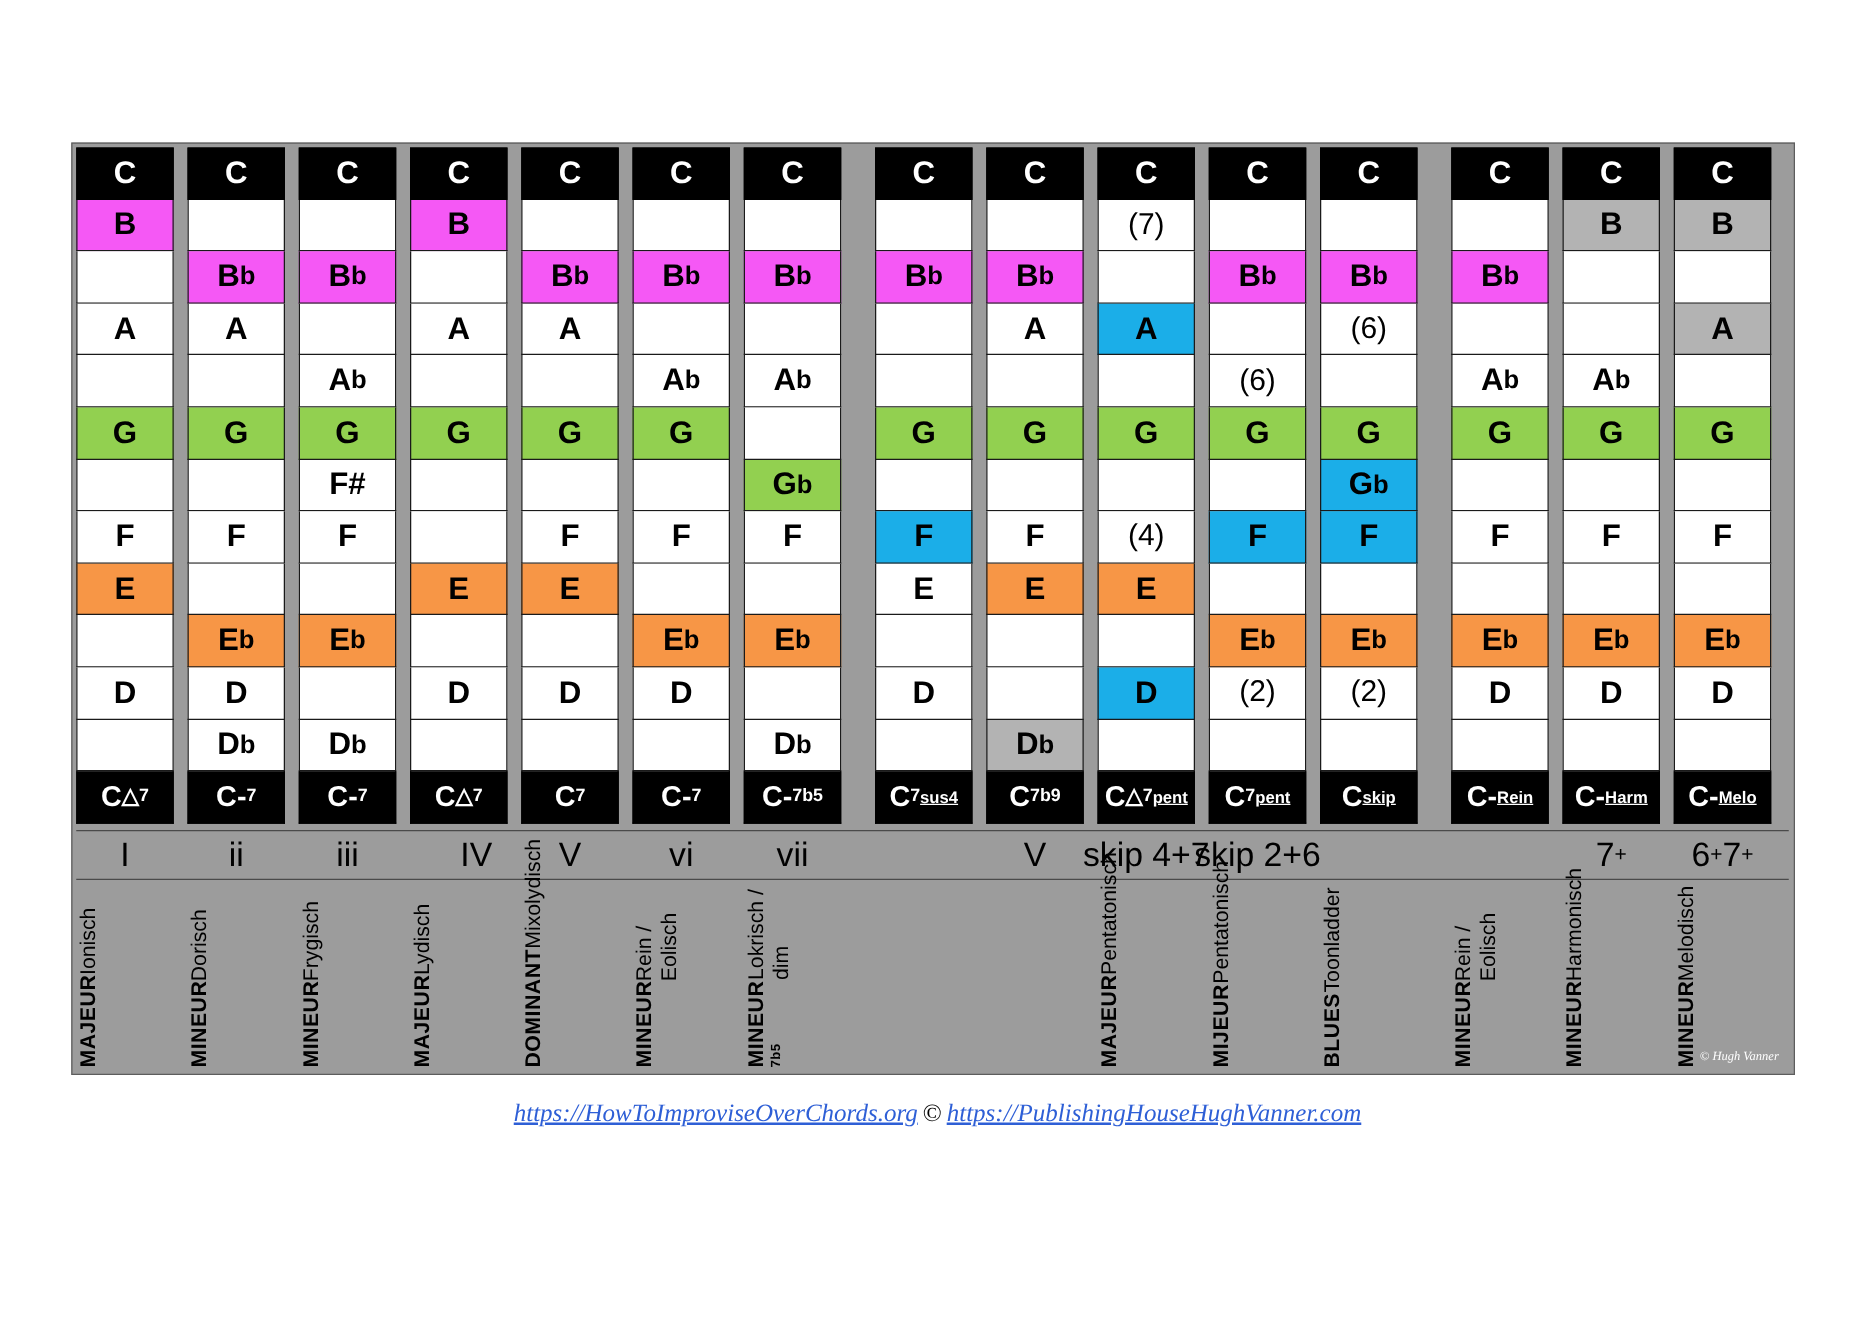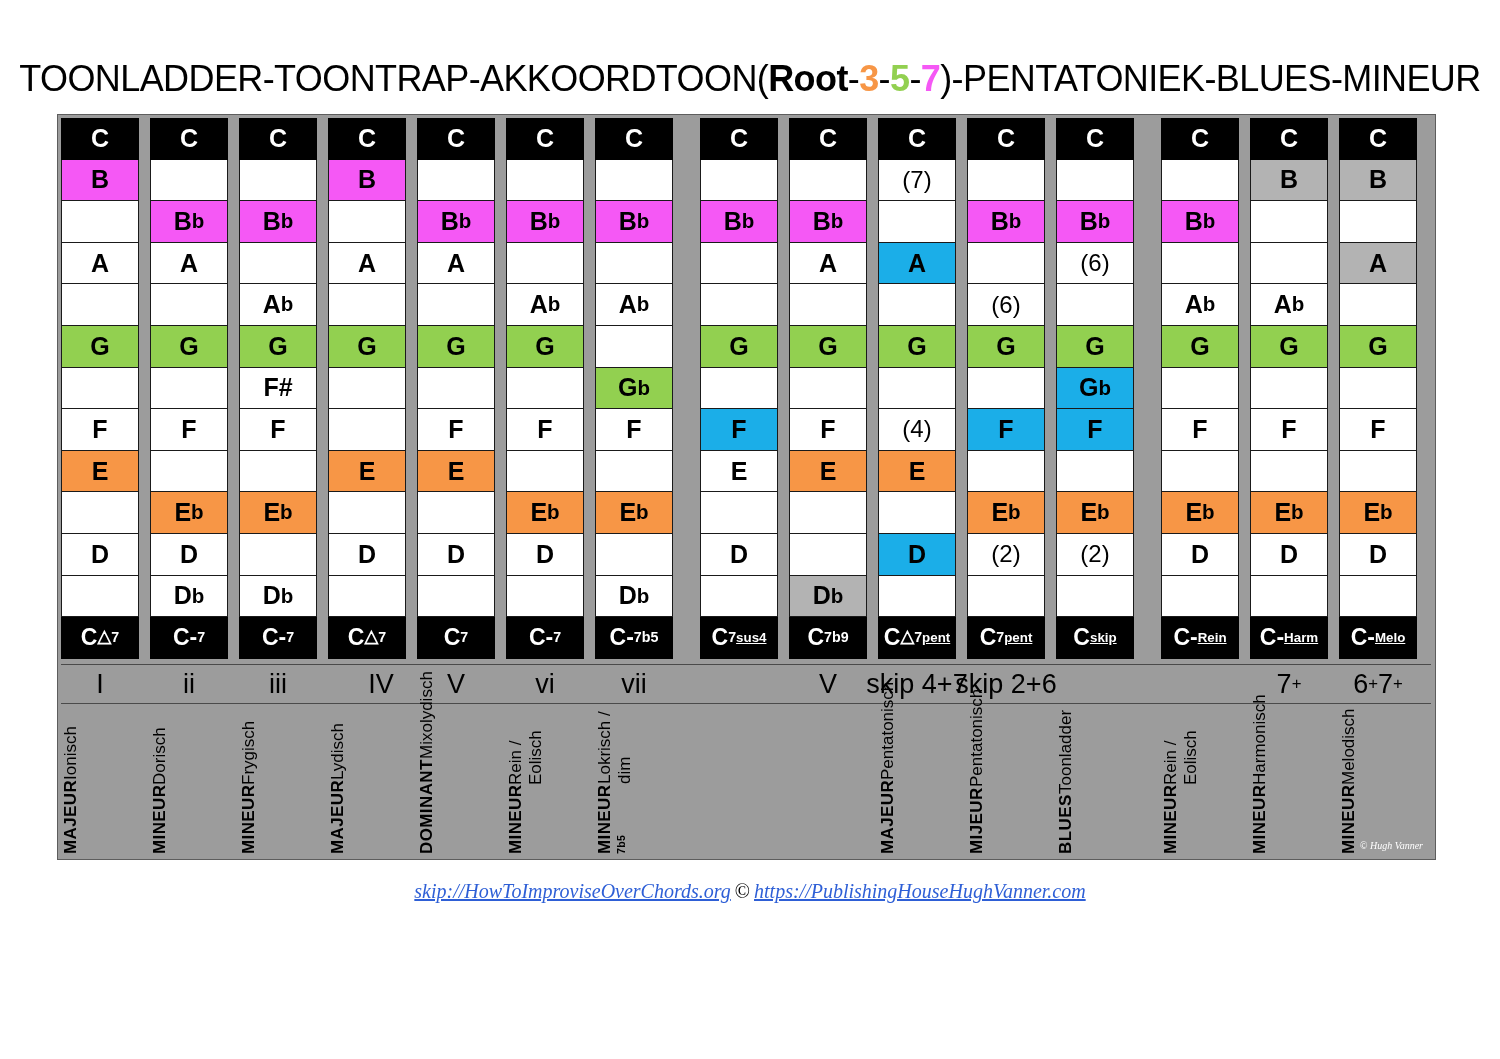--- a/index.html
+++ b/index.html
@@ -133,23 +133,20 @@
     white-space:nowrap;
   }
   .footer a{color:#2E5FD6;text-decoration:underline;}
   .footer .copy{color:#000;text-decoration:none;font-style:normal;padding:0 4px;}
 </style>
 </head>
 <body>
 
 <div class="page">
 
-  <div class="title">
-    <span class="plain">TOONLADDER-TOONTRAP-AKKOORDTOON(</span><span class="t-root">Root</span><span class="t-dash">-</span><span class="t-3">3</span><span class="t-dash">-</span><span class="t-5">5</span><span class="t-dash">-</span><span class="t-7">7</span><span class="plain">)-PENTATONIEK-BLUES-MINEUR</span>
-  </div>
 
   <div class="panel">
     <div class="cols" id="cols">
         <div class="col">
           <div class="cell head first">C</div>
           <div class="cell magenta">B</div>
           <div class="cell "></div>
           <div class="cell ">A</div>
           <div class="cell "></div>
           <div class="cell green">G</div>
@@ -463,16 +460,16 @@
           <div class="vbox">
             <span class="b">MINEUR</span>
             <span class="n">Melodisch</span>
           </div>
         </div>
       </div>
     <div class="copyright">© Hugh  Vanner</div>
   </div>
 
   <div class="footer">
-    <a href="#">skip://HowToImproviseOverChords.org</a><span class="copy">©</span><a href="#">https://PublishingHouseHughVanner.com</a>
+    <a href="#">https://HowToImproviseOverChords.org</a><span class="copy">©</span><a href="#">https://PublishingHouseHughVanner.com</a>
   </div>
 
 </div>
 
 </body></html>

